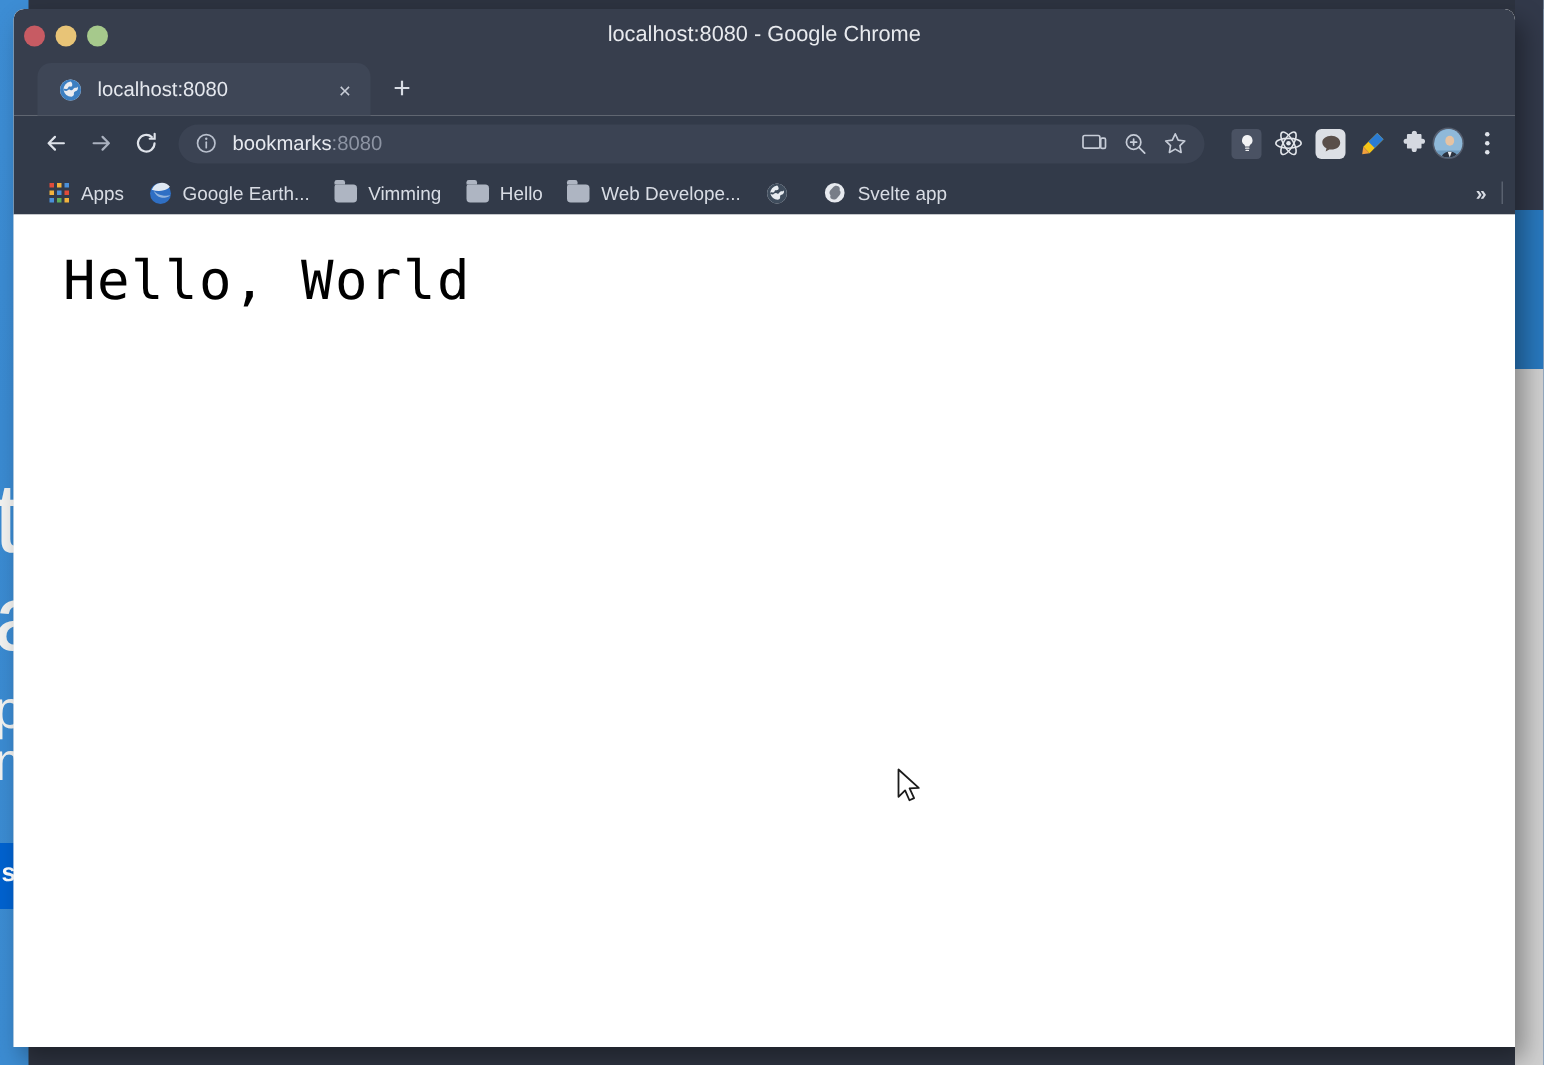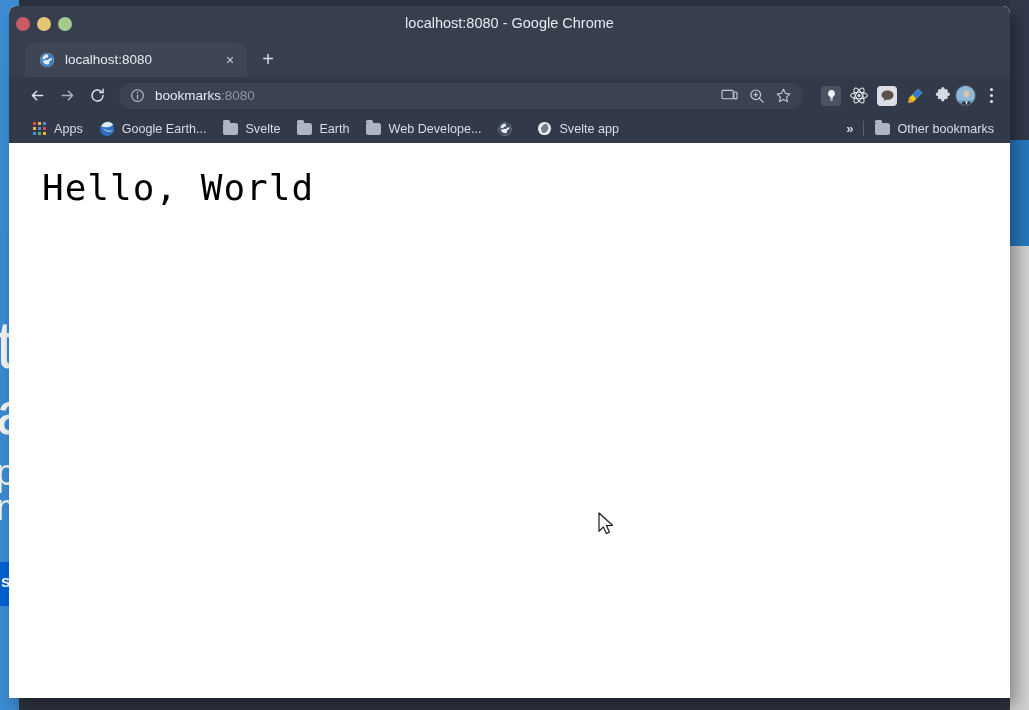--- a/index.html
+++ b/index.html
@@ -365,28 +365,28 @@
           <path d="M14.6 9.2c-2.8.6-5.8.3-8.4-.9-1-.5-1.9-1.1-2.7-1.9a7 7 0 0011.1 2.8z" fill="#bcd2e8" opacity=".7"></path>
         </svg>
       </span>
       <span class="bm-label">Google Earth...</span>
     </div>
 
     <div class="bm">
       <span class="bm-ico">
           <span class="folder-ico"></span>
         </span>
-      <span class="bm-label">Svelte</span>
+      <span class="bm-label">Vimming</span>
     </div>
 
     <div class="bm">
       <span class="bm-ico">
           <span class="folder-ico"></span>
         </span>
-      <span class="bm-label">Earth</span>
+      <span class="bm-label">Hello</span>
     </div>
 
     <div class="bm">
       <span class="bm-ico">
           <span class="folder-ico"></span>
         </span>
       <span class="bm-label">Web Develope...</span>
     </div>
 
     <div class="bm">
@@ -405,26 +405,20 @@
           <circle cx="8" cy="8" r="7" fill="#e7eaef"></circle>
           <path d="M10.8 3.6c-1.3-.9-3.1-.6-4.1.6L4.9 6.3c-.9 1-.9 2.5.1 3.4-.4.9-.2 2 .6 2.6 1.3.9 3.1.6 4.1-.6l1.8-2.1c.9-1 .9-2.5-.1-3.4.4-.9.2-2-.6-2.6z" fill="#777d88"></path>
         </svg>
       </span>
       <span class="bm-label">Svelte app</span>
     </div>
 
     <div class="bm-right">
       <span class="chev">»</span>
       <span class="divider"></span>
-      <div class="bm">
-        <span class="bm-ico">
-            <span class="folder-ico"></span>
-          </span>
-        <span class="bm-label">Other bookmarks</span>
-      </div>
     </div>
   </div>
 
   <div class="viewport">
     <div class="hello">Hello, World</div>
   </div>
 </div>
 
 <span id="cursor">
   <svg width="18" height="26" viewBox="0 0 18 26">

